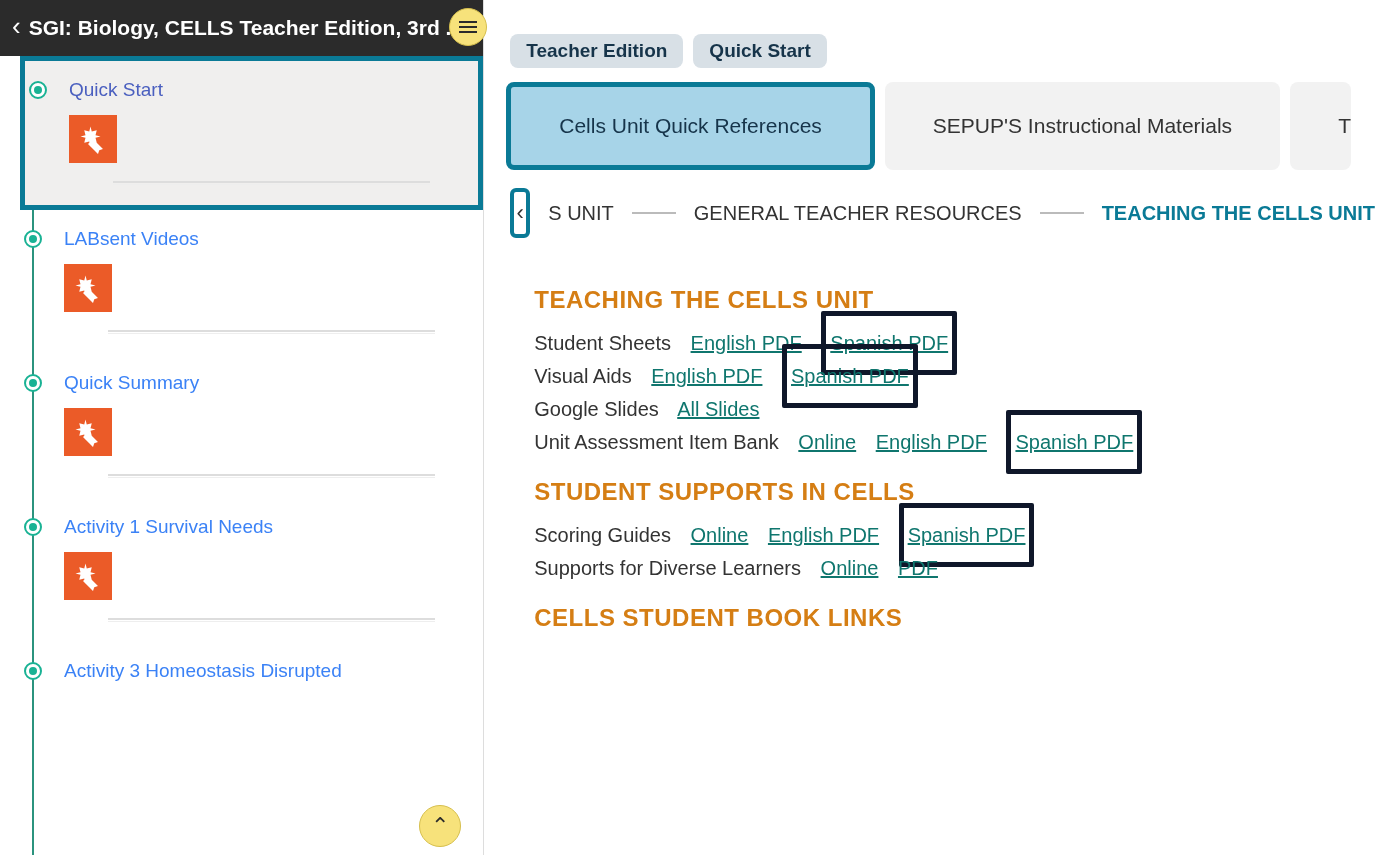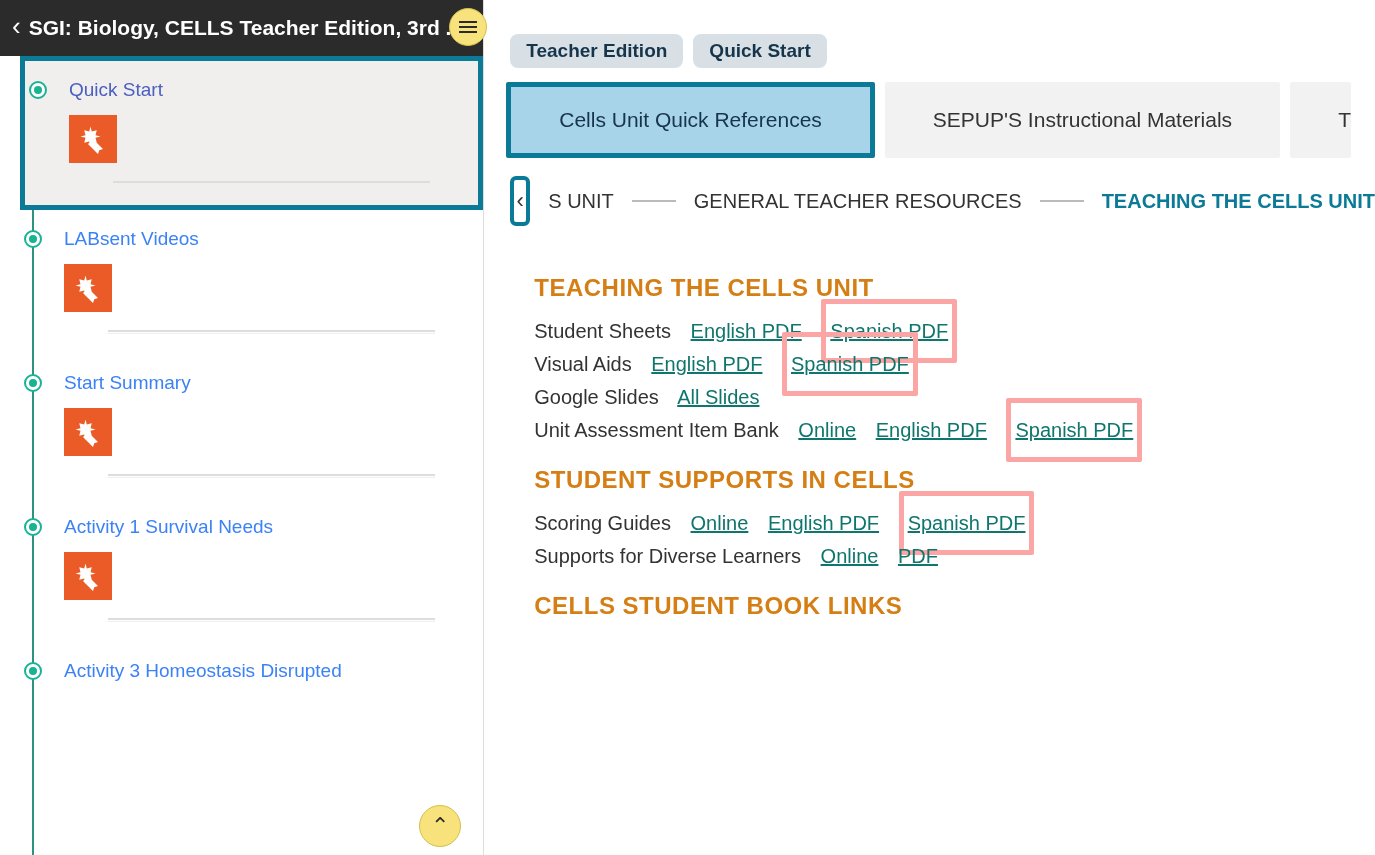--- a/index.html
+++ b/index.html
@@ -135,22 +135,22 @@
   }
   .breadcrumb{
     display:flex;gap:10px;margin-bottom:14px;padding-left:6px;
   }
   .crumb{
     background:#d8e0e6;color:#16344a;font-weight:600;
     padding:6px 16px;border-radius:8px;font-size:19px;
   }
   .tab-row{display:flex;gap:10px;margin-bottom:6px;padding-left:2px;}
   .big-tab{
-    height:76px;display:flex;align-items:center;justify-content:center;
-    font-size:21px;color:#333;background:#f2f2f2;border-radius:2px;
+    height:88px;display:flex;align-items:center;justify-content:center;
+    font-size:21px;color:#333;background:#f2f2f2;border-radius:8px;
     padding:0 48px;white-space:nowrap;
   }
   .big-tab.active{
     background:#a7d4e8;border:5px solid #0a7a96;color:#16344a;
   }
   .big-tab.partial{min-width:60px;padding:0 0 0 48px;}
   .anchors{
     display:flex;align-items:center;gap:18px;
     padding:12px 0 10px 6px;font-size:20px;color:#333;
   }
@@ -165,21 +165,21 @@
 
   .content{padding:14px 30px 0 30px;}
   .section-head{
     font-size:24px;font-weight:700;color:#d57e14;
     margin:24px 0 18px 0;letter-spacing:0.5px;
   }
   .row{margin:10px 0;font-size:20px;}
   .row-label{color:#333;margin-right:14px;}
   .link{color:#0f766e;text-decoration:underline;cursor:pointer;margin-right:14px;}
   .link.boxed{
-    border:5px solid #fca5a5;border-radius:2px;
+    border:5px solid #0f172a;border-radius:2px;
     padding:16px 4px; text-decoration:underline;
   }
 </style>
 </head>
 <body>
 
 <div class="app">
 
   <aside class="sidebar">
     <div class="sidebar-header">
@@ -217,21 +217,21 @@
           <svg viewBox="0 0 24 24">
               <path d="M10 2l1 4 4-1-1 4 4 1-4 1 1 4-4-1-1 4-1-4-4 1 1-4-4-1 4-1-1-4 4 1z"></path>
               <path d="M12 12l8 8-3 1-1 3-8-8z"></path>
             </svg>
         </div>
         <div class="nav-divider"></div>
       </div>
 
       <div class="nav-item">
         <span class="nav-bullet"></span>
-        <div class="nav-label">Start Summary</div>
+        <div class="nav-label">Quick Summary</div>
         <div class="click-icon">
           <svg viewBox="0 0 24 24">
               <path d="M10 2l1 4 4-1-1 4 4 1-4 1 1 4-4-1-1 4-1-4-4 1 1-4-4-1 4-1-1-4 4 1z"></path>
               <path d="M12 12l8 8-3 1-1 3-8-8z"></path>
             </svg>
         </div>
         <div class="nav-divider"></div>
       </div>
 
       <div class="nav-item">

